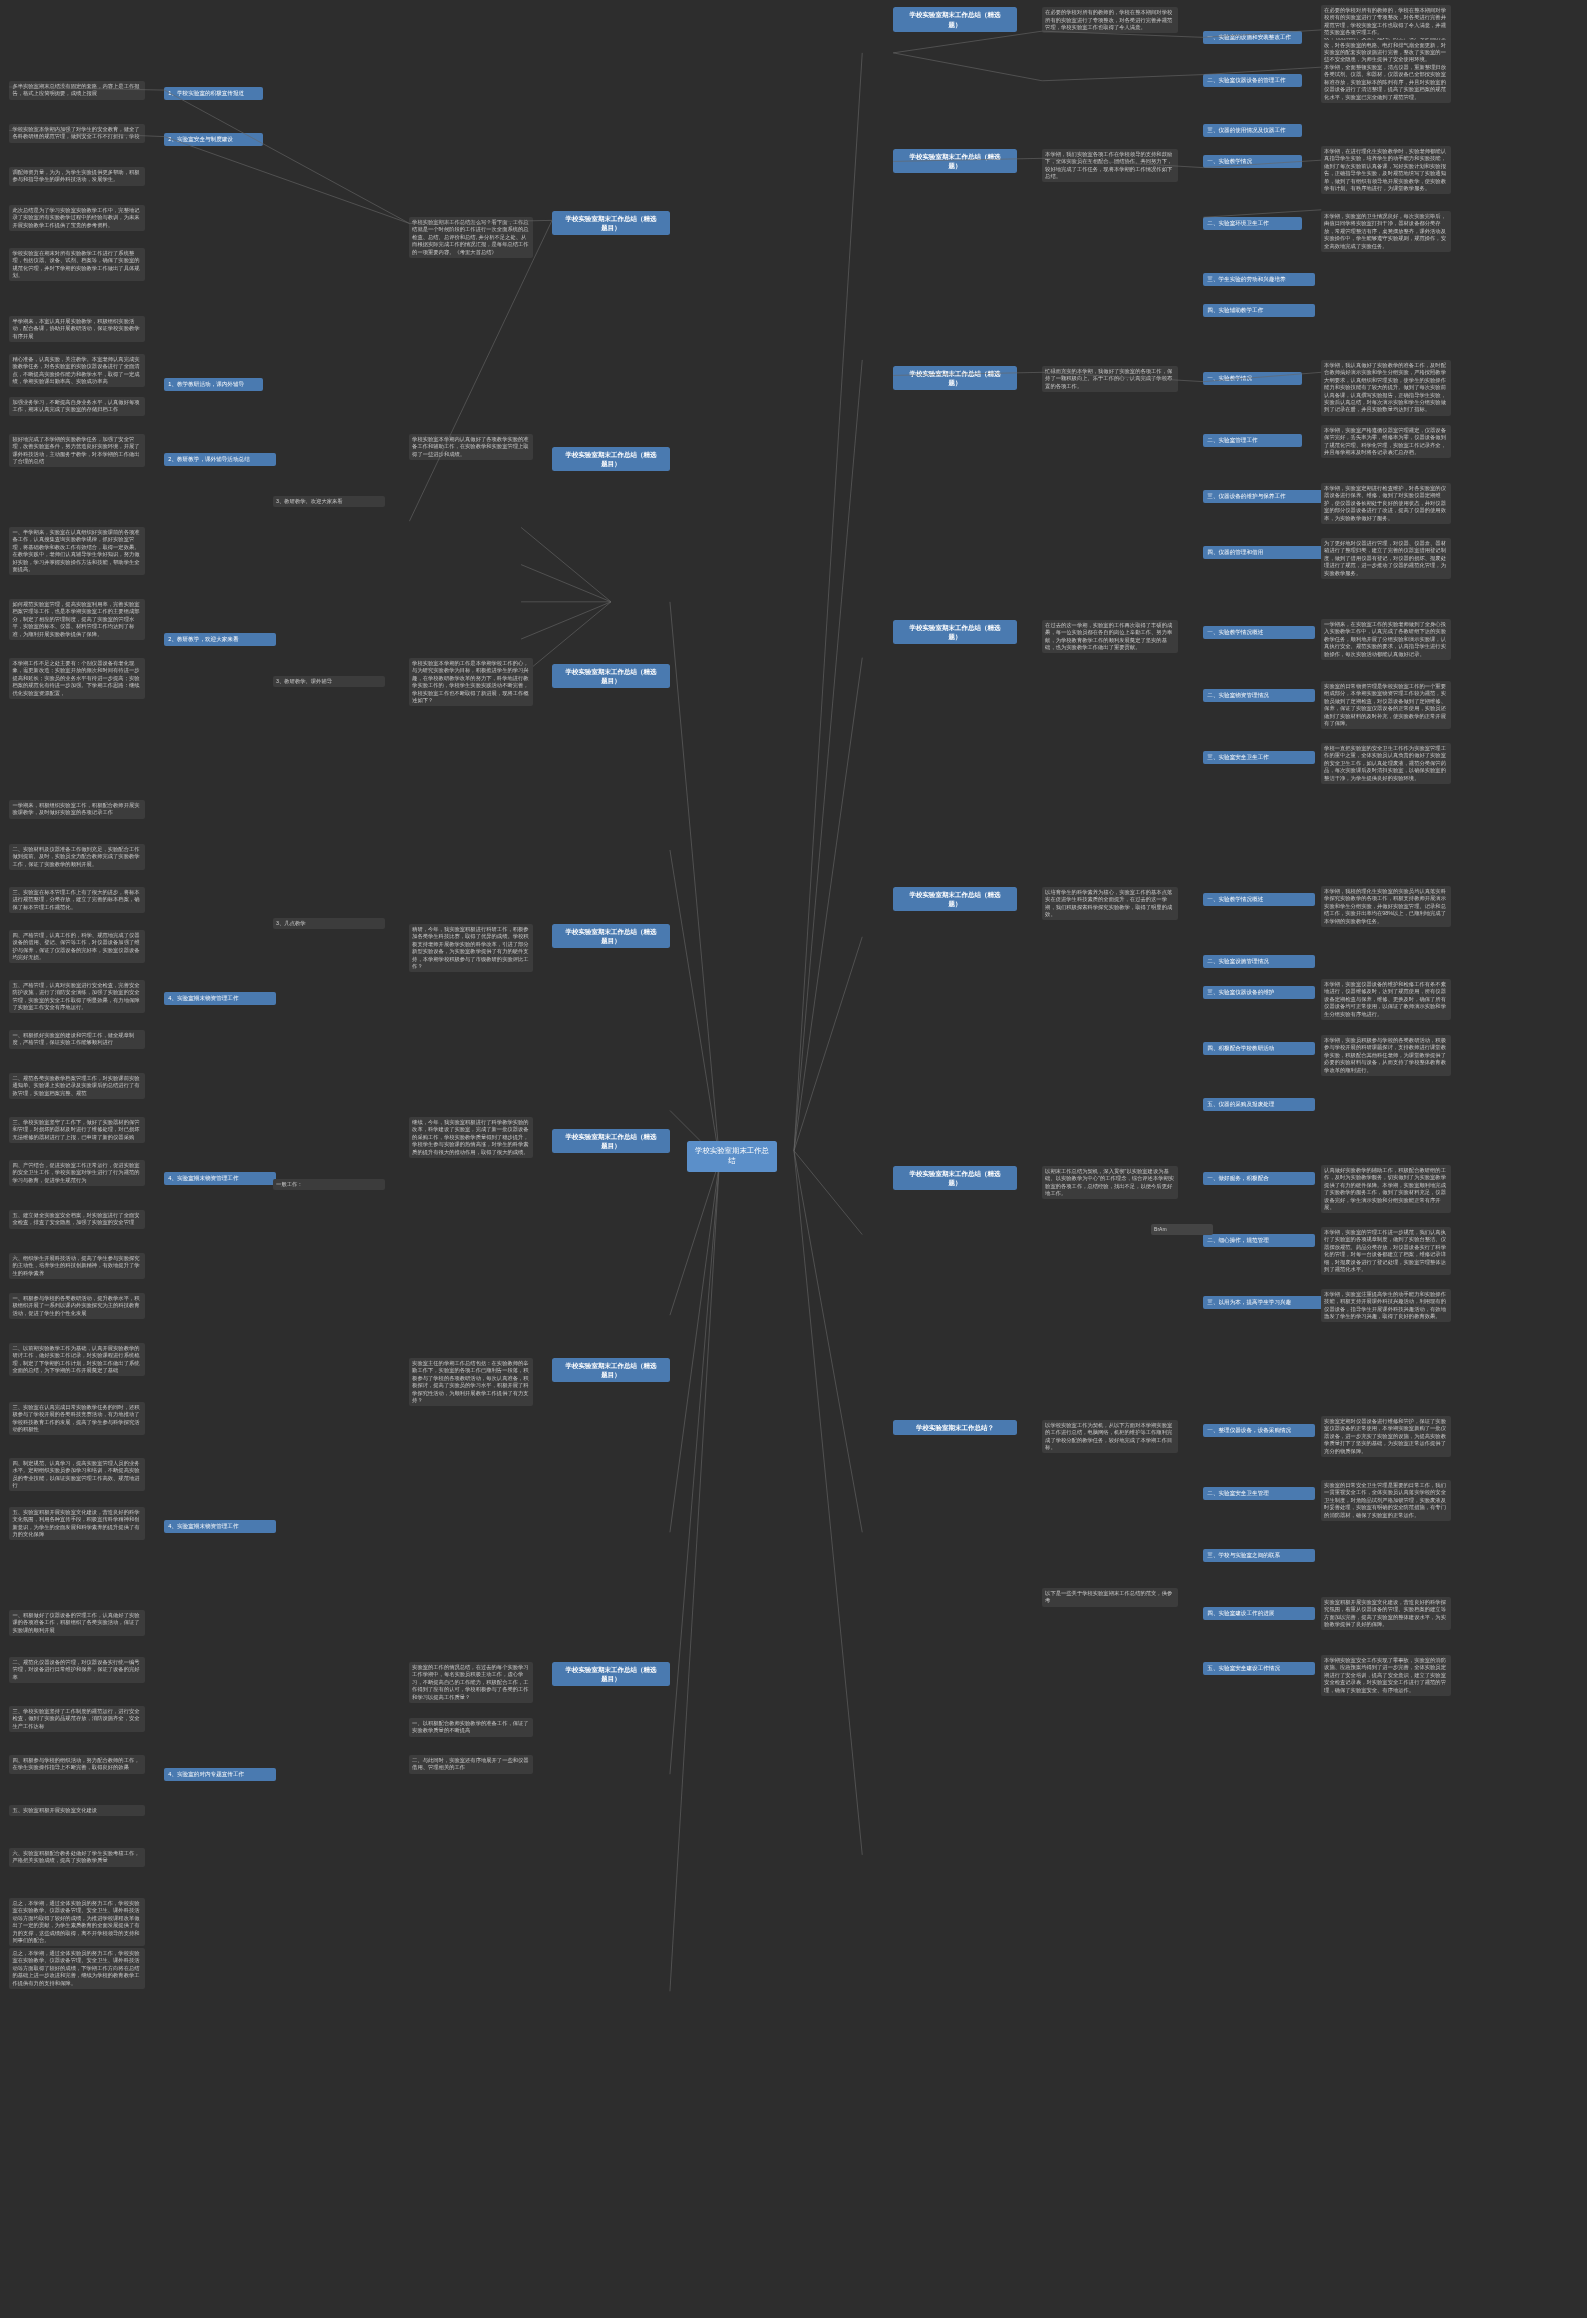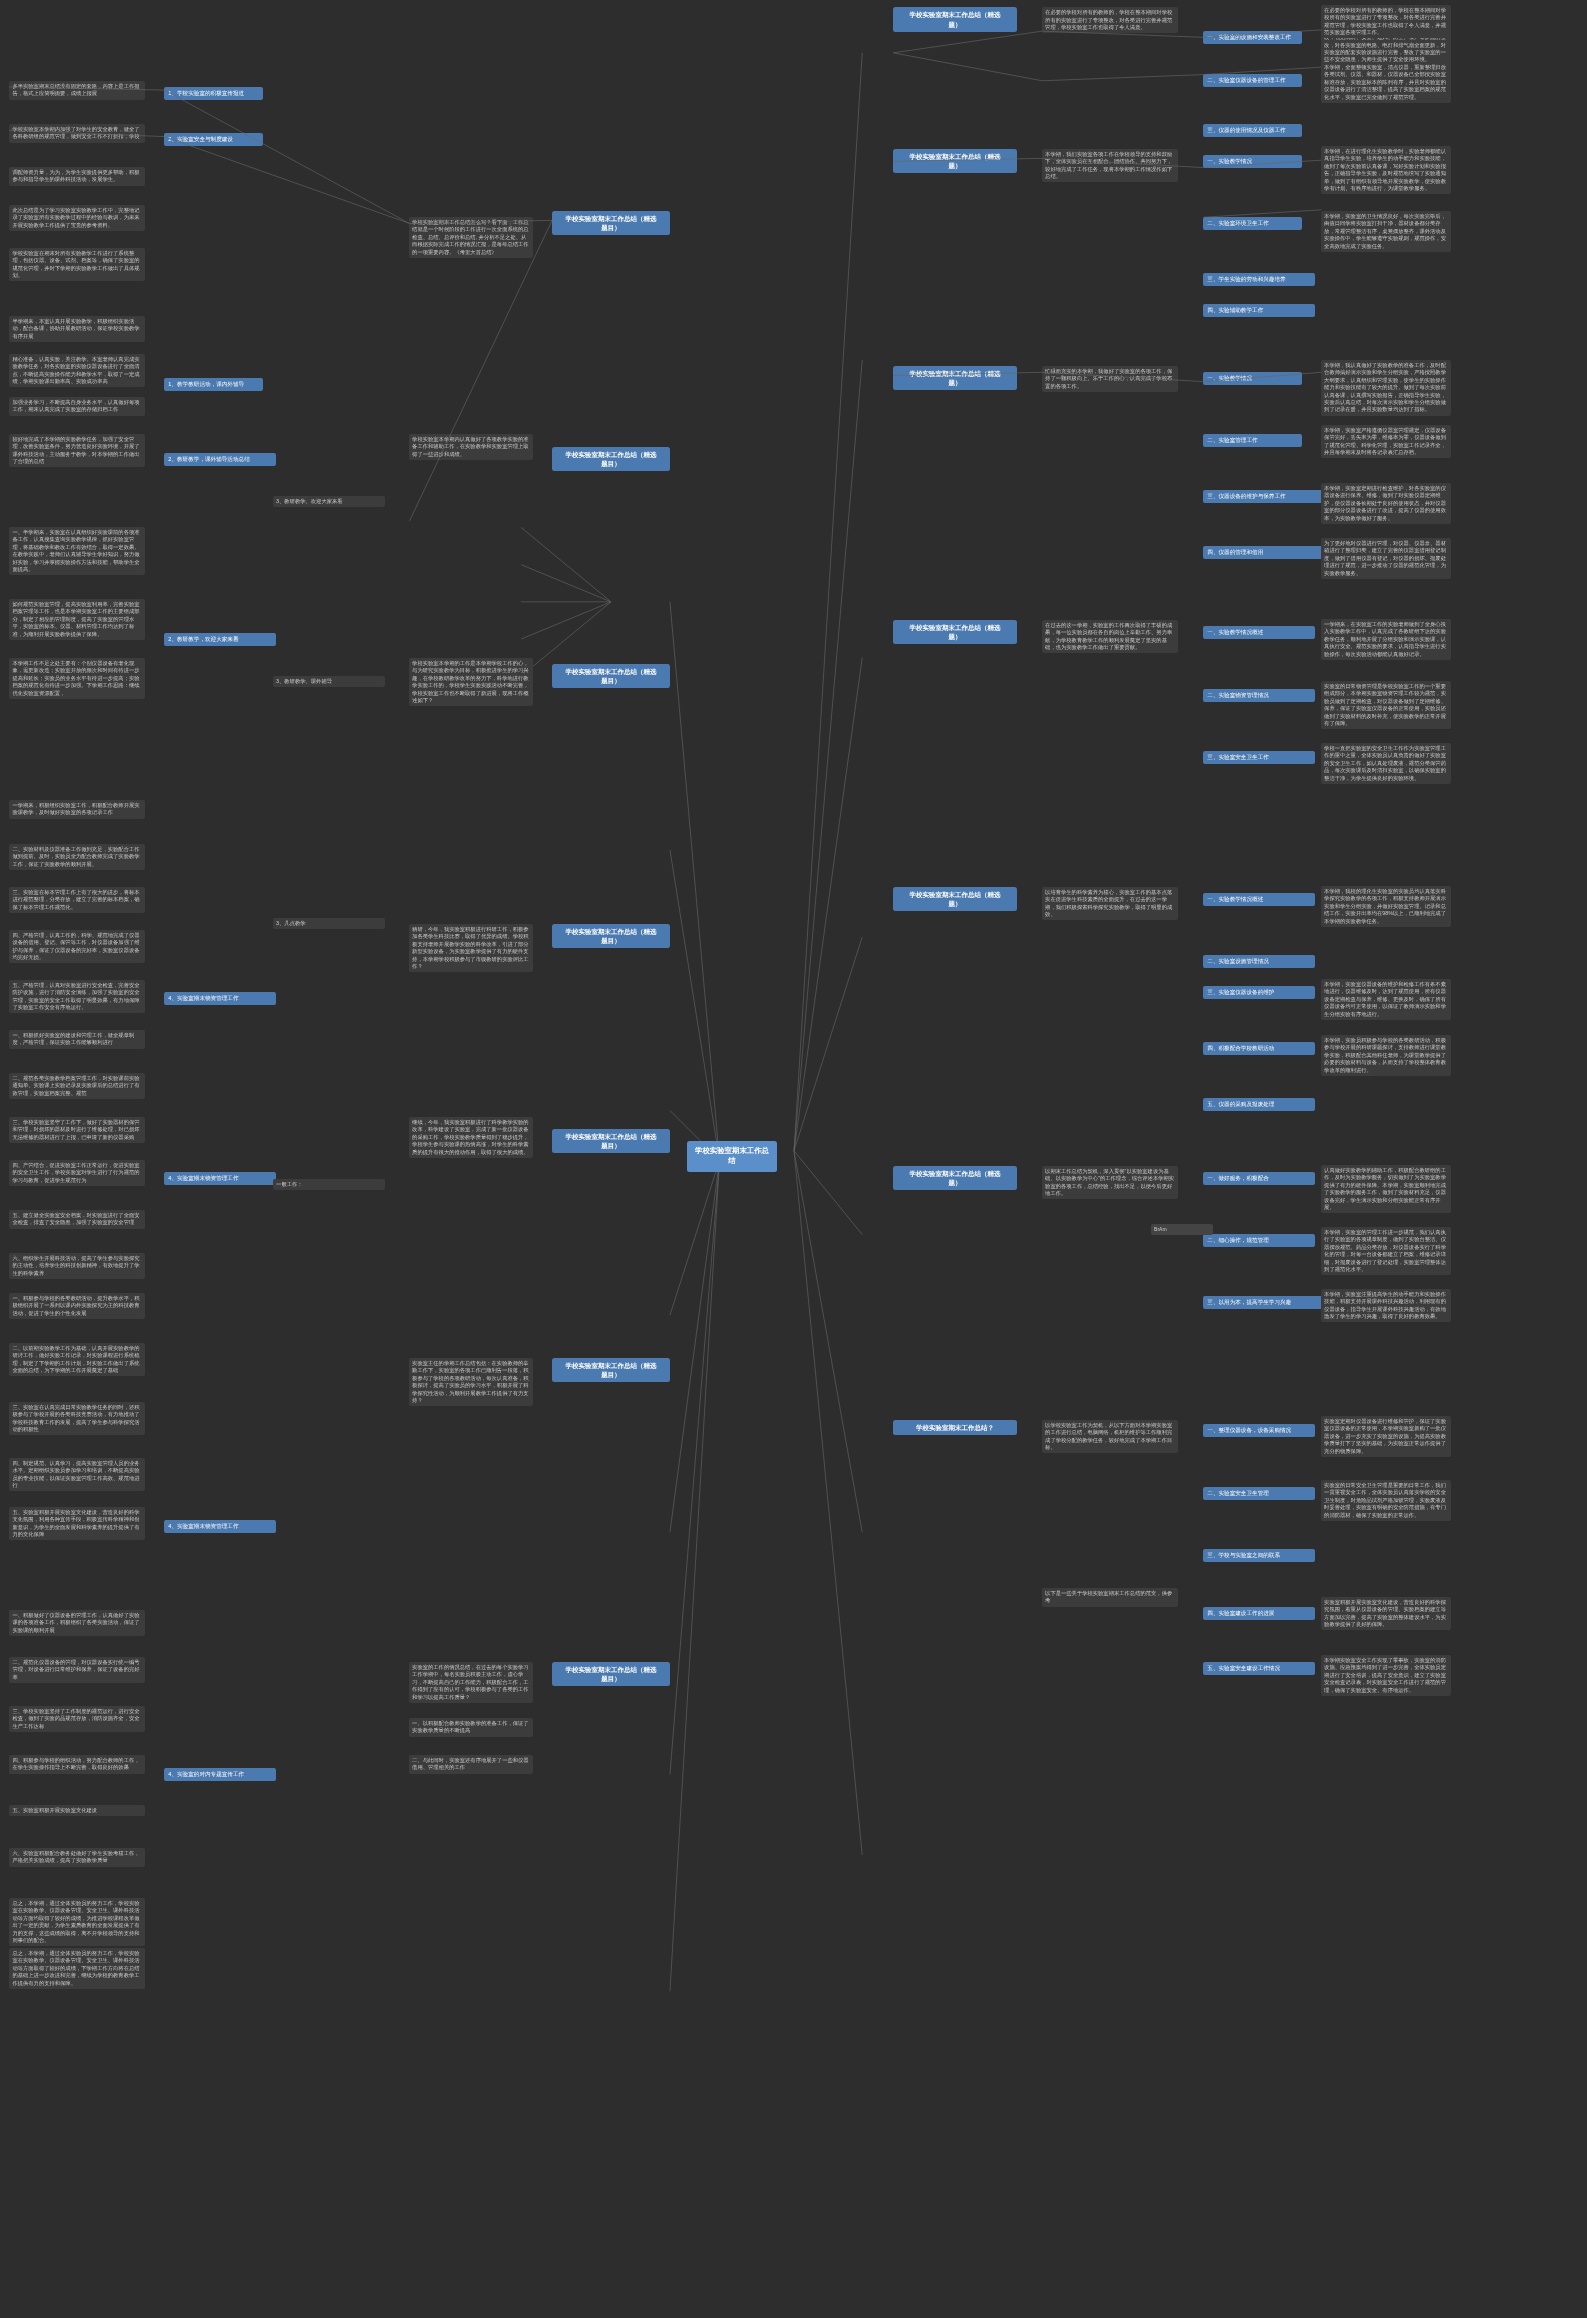--- a/index.html
+++ b/index.html
@@ -25,21 +25,21 @@
       padding: 2.5px 3.7px;
       font-size: 5.9px;
       line-height: 1.4;
       color: #e8e8e8;
     }
 
     .node-center {
       background: #5b8fc9;
       color: #fff;
       font-size: 7.4px;
-      font-weight: bold;
+      font-weight: normal;
       border-radius: 2.5px;
       padding: 5px 7.4px;
       text-align: center;
     }
 
     .node-level1 {
       background: #4a7ab0;
       color: #fff;
       font-size: 6.5px;
       font-weight: bold;

